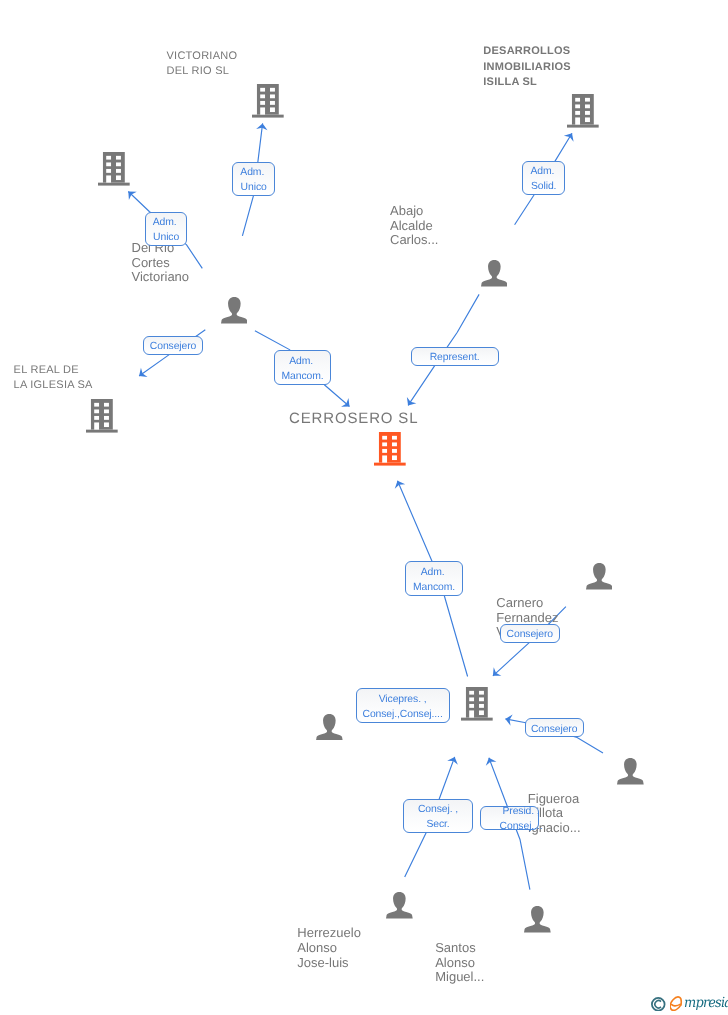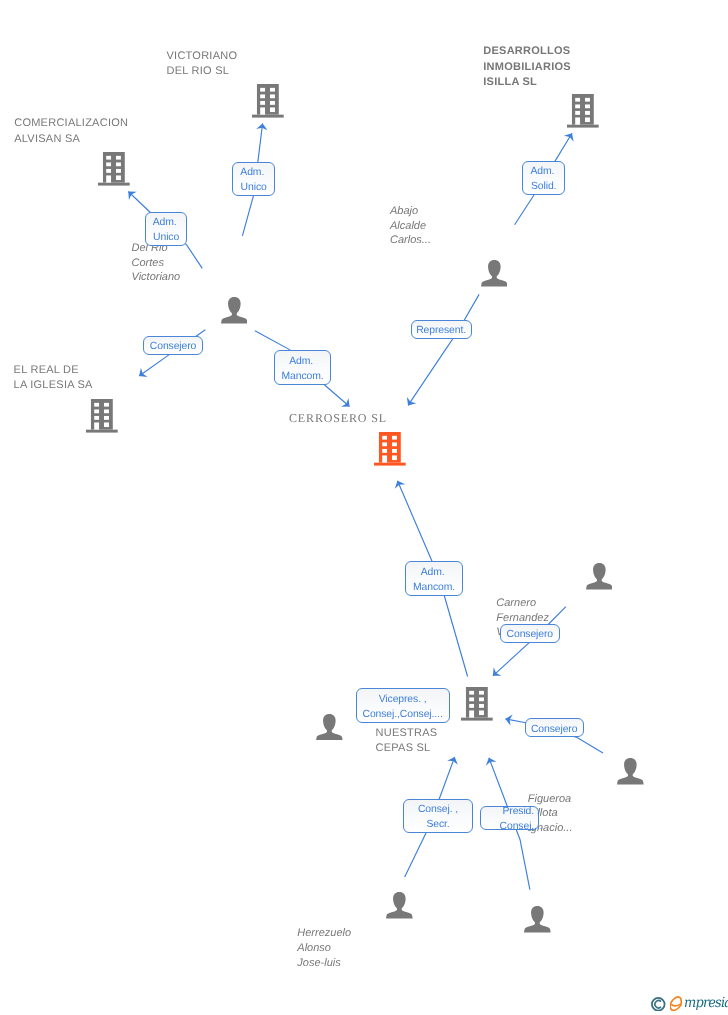--- a/index.html
+++ b/index.html
@@ -4,22 +4,22 @@
 <title>Empresia network graph</title>
 <style>
   html,body{margin:0;padding:0;background:#ffffff;}
   body{width:728px;height:1015px;font-family:"Liberation Sans",sans-serif;position:relative;overflow:hidden;
        -webkit-font-smoothing:antialiased;text-rendering:geometricPrecision;}
   #stage{position:absolute;left:0;top:0;width:728px;height:1015px;}
   svg#edges{position:absolute;left:0;top:0;width:728px;height:1015px;}
   .node-ico{position:absolute;line-height:0;}
   .node-label{position:absolute;white-space:pre-line;color:#777777;}
   .node-label.company{font-size:11px;letter-spacing:.25px;line-height:15.3px;}
-  .node-label.person{font-size:11px;letter-spacing:0px;line-height:14.7px;font-style:italic;}
-  .node-label.focus{font-size:12px;font-weight:normal;letter-spacing:0.85px;line-height:15.3px;color:#777777;font-family:Liberation Serif, serif;}
+  .node-label.person{font-size:13px;letter-spacing:0px;line-height:14.7px;}
+  .node-label.focus{font-size:15px;font-weight:normal;letter-spacing:0.85px;line-height:15.3px;color:#777777;}
   .edge-label{position:absolute;border:1px solid #4a86d8;border-radius:6px;
       background:linear-gradient(180deg,#f3f4f6 0%,#fafbfc 55%,#ffffff 100%);
       color:#3d7fdd;font-size:10.4px;letter-spacing:-0.1px;line-height:15.1px;text-align:center;box-sizing:border-box;
       display:flex;align-items:center;justify-content:center;white-space:pre-wrap;
       padding-top:3px;}
   #logo{position:absolute;left:651px;top:992px;display:flex;align-items:baseline;height:16px;}
   #copysym{line-height:0;position:relative;top:4px;}
   #brand-e{line-height:0;margin-left:4px;position:relative;top:4px;}
   #brand-rest{font-family:"DejaVu Serif",serif;font-style:italic;font-size:14px;color:#156b80;
               line-height:1;letter-spacing:-0.85px;transform:scaleX(0.92);transform-origin:left bottom;}
@@ -92,22 +92,20 @@
           <rect x="8.2" y="3.85" width="4.85" height="3.75"></rect>
           <rect x="18.0" y="3.85" width="4.95" height="3.75"></rect>
           <rect x="8.2" y="10.45" width="4.85" height="3.8"></rect>
           <rect x="18.0" y="10.45" width="4.95" height="3.8"></rect>
           <rect x="8.2" y="16.95" width="4.85" height="3.9"></rect>
           <rect x="18.0" y="16.95" width="4.95" height="3.9"></rect>
           <rect x="8.2" y="23.45" width="4.85" height="7.2"></rect>
           <rect x="18.0" y="23.45" width="4.95" height="4.6"></rect>
         </g>
       </svg></div>
-    <div class="node-label company" style="left: 14.2px; width: 200px; top: 116.3px;">COMERCIALIZACION
-ALVISAN SA</div>
     <div class="node-ico" style="left: 252.35px; top: 84.2px;"><svg width="31.7" height="33.6" viewBox="0 0 31.7 33.6">
         <path fill="#787878" d="M4.95 0 H26.8 V30.65 H4.95 Z"></path>
         <path fill="#787878" d="M0 30.65 H31.7 V33.6 H0 Z"></path>
         <g fill="#ffffff">
           <rect x="8.2" y="3.85" width="4.85" height="3.75"></rect>
           <rect x="18.0" y="3.85" width="4.95" height="3.75"></rect>
           <rect x="8.2" y="10.45" width="4.85" height="3.8"></rect>
           <rect x="18.0" y="10.45" width="4.95" height="3.8"></rect>
           <rect x="8.2" y="16.95" width="4.85" height="3.9"></rect>
           <rect x="18.0" y="16.95" width="4.95" height="3.9"></rect>
@@ -172,22 +170,20 @@
           <rect x="8.2" y="3.85" width="4.85" height="3.75"></rect>
           <rect x="18.0" y="3.85" width="4.95" height="3.75"></rect>
           <rect x="8.2" y="10.45" width="4.85" height="3.8"></rect>
           <rect x="18.0" y="10.45" width="4.95" height="3.8"></rect>
           <rect x="8.2" y="16.95" width="4.85" height="3.9"></rect>
           <rect x="18.0" y="16.95" width="4.95" height="3.9"></rect>
           <rect x="8.2" y="23.45" width="4.85" height="7.2"></rect>
           <rect x="18.0" y="23.45" width="4.95" height="4.6"></rect>
         </g>
       </svg></div>
-    <div class="node-label company" style="left: 375.5px; width: 200px; top: 726px;">NUESTRAS
-CEPAS SL</div>
     <div class="node-ico" style="left: 220.55px; top: 297.3px;"><svg width="26.7" height="26.6" viewBox="0 0 26.7 26.6">
         <path fill="#787878" d="M13.35 0 C9.55 0 7.05 2.5 7.05 6.6 C7.05 10.5 8.45 13.9 10.2 15.6 C10.8 16.2 11.05 16.6 11.05 17.3 C11.05 18.3 10.1 19.0 8.3 19.4 C5.8 19.9 3.6 20.6 2.2 21.4 C1.05 22.0 0.5 22.9 0.45 24.0 L0 26.6 H26.7 L26.25 24.0 C26.2 22.9 25.65 22.0 24.5 21.4 C23.1 20.6 20.9 19.9 18.4 19.4 C16.6 19.0 15.65 18.3 15.65 17.3 C15.65 16.6 15.9 16.2 16.5 15.6 C18.25 13.9 19.65 10.5 19.65 6.6 C19.65 2.5 17.15 0 13.35 0 Z"></path>
       </svg></div>
     <div class="node-label person" style="left: 131.5px; width: 200px; top: 241px;">Del Rio
 Cortes
 Victoriano</div>
     <div class="node-ico" style="left: 480.55px; top: 260.2px;"><svg width="26.7" height="26.6" viewBox="0 0 26.7 26.6">
         <path fill="#787878" d="M13.35 0 C9.55 0 7.05 2.5 7.05 6.6 C7.05 10.5 8.45 13.9 10.2 15.6 C10.8 16.2 11.05 16.6 11.05 17.3 C11.05 18.3 10.1 19.0 8.3 19.4 C5.8 19.9 3.6 20.6 2.2 21.4 C1.05 22.0 0.5 22.9 0.45 24.0 L0 26.6 H26.7 L26.25 24.0 C26.2 22.9 25.65 22.0 24.5 21.4 C23.1 20.6 20.9 19.9 18.4 19.4 C16.6 19.0 15.65 18.3 15.65 17.3 C15.65 16.6 15.9 16.2 16.5 15.6 C18.25 13.9 19.65 10.5 19.65 6.6 C19.65 2.5 17.15 0 13.35 0 Z"></path>
       </svg></div>
     <div class="node-label person" style="left: 390px; width: 200px; top: 204px;">Abajo
@@ -210,30 +206,33 @@
       </svg></div>
     <div class="node-ico" style="left: 386.15px; top: 892.3px;"><svg width="26.7" height="26.6" viewBox="0 0 26.7 26.6">
         <path fill="#787878" d="M13.35 0 C9.55 0 7.05 2.5 7.05 6.6 C7.05 10.5 8.45 13.9 10.2 15.6 C10.8 16.2 11.05 16.6 11.05 17.3 C11.05 18.3 10.1 19.0 8.3 19.4 C5.8 19.9 3.6 20.6 2.2 21.4 C1.05 22.0 0.5 22.9 0.45 24.0 L0 26.6 H26.7 L26.25 24.0 C26.2 22.9 25.65 22.0 24.5 21.4 C23.1 20.6 20.9 19.9 18.4 19.4 C16.6 19.0 15.65 18.3 15.65 17.3 C15.65 16.6 15.9 16.2 16.5 15.6 C18.25 13.9 19.65 10.5 19.65 6.6 C19.65 2.5 17.15 0 13.35 0 Z"></path>
       </svg></div>
     <div class="node-label person" style="left: 297.3px; width: 200px; top: 926.3px;">Herrezuelo
 Alonso
 Jose-luis</div>
     <div class="node-ico" style="left: 524.05px; top: 906.3px;"><svg width="26.7" height="26.6" viewBox="0 0 26.7 26.6">
         <path fill="#787878" d="M13.35 0 C9.55 0 7.05 2.5 7.05 6.6 C7.05 10.5 8.45 13.9 10.2 15.6 C10.8 16.2 11.05 16.6 11.05 17.3 C11.05 18.3 10.1 19.0 8.3 19.4 C5.8 19.9 3.6 20.6 2.2 21.4 C1.05 22.0 0.5 22.9 0.45 24.0 L0 26.6 H26.7 L26.25 24.0 C26.2 22.9 25.65 22.0 24.5 21.4 C23.1 20.6 20.9 19.9 18.4 19.4 C16.6 19.0 15.65 18.3 15.65 17.3 C15.65 16.6 15.9 16.2 16.5 15.6 C18.25 13.9 19.65 10.5 19.65 6.6 C19.65 2.5 17.15 0 13.35 0 Z"></path>
       </svg></div>
+    <div class="node-label person" style="left: 435.2px; width: 200px; top: 940.8px;">Santos
+Alonso
+Miguel...</div>
     <div class="edge-label" style="left: 144.8px; top: 211.7px; width: 42.6px; height: 34px;">Adm. 
 Unico</div>
     <div class="edge-label" style="left: 232.2px; top: 161.6px; width: 42.9px; height: 34.2px;">Adm. 
 Unico</div>
     <div class="edge-label" style="left: 522.2px; top: 160.6px; width: 43.1px; height: 34.5px;">Adm. 
 Solid.</div>
     <div class="edge-label" style="left: 142.8px; top: 335.5px; width: 60.5px; height: 19.3px;">Consejero</div>
     <div class="edge-label" style="left: 274.1px; top: 350.2px; width: 56.9px; height: 34.6px;">Adm. 
 Mancom.</div>
-    <div class="edge-label" style="left: 410.6px; top: 320px; width: 61px; height: 19px;">Represent.</div>
+    <div class="edge-label" style="left: 410.6px; top: 347px; width: 88px; height: 19px;">Represent.</div>
     <div class="edge-label" style="left: 405.1px; top: 560.6px; width: 57.9px; height: 35px;">Adm. 
 Mancom.</div>
     <div class="edge-label" style="left: 500px; top: 624px; width: 59.6px; height: 18.6px;">Consejero</div>
     <div class="edge-label" style="left: 524.5px; top: 717.9px; width: 59.3px; height: 19.6px;">Consejero</div>
     <div class="edge-label" style="left: 355.6px; top: 688.3px; width: 94px; height: 35px;">Vicepres. ,
 Consej.,Consej....</div>
     <div class="edge-label" style="left: 403px; top: 798.5px; width: 70px; height: 34.5px;">Consej. ,
 Secr.</div>
     <div class="edge-label" style="left: 479.9px; top: 805.5px; width: 59.3px; height: 24px; padding-left: 23px;">Presid. ,
 Consej....</div>

